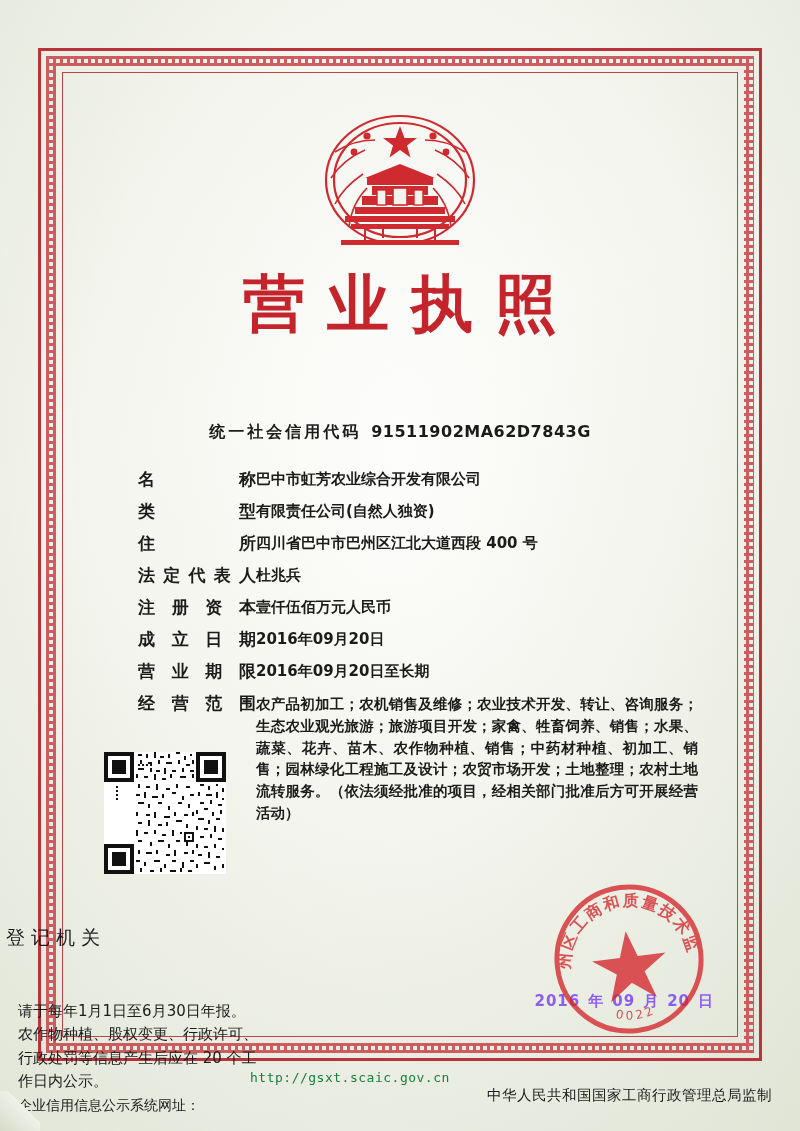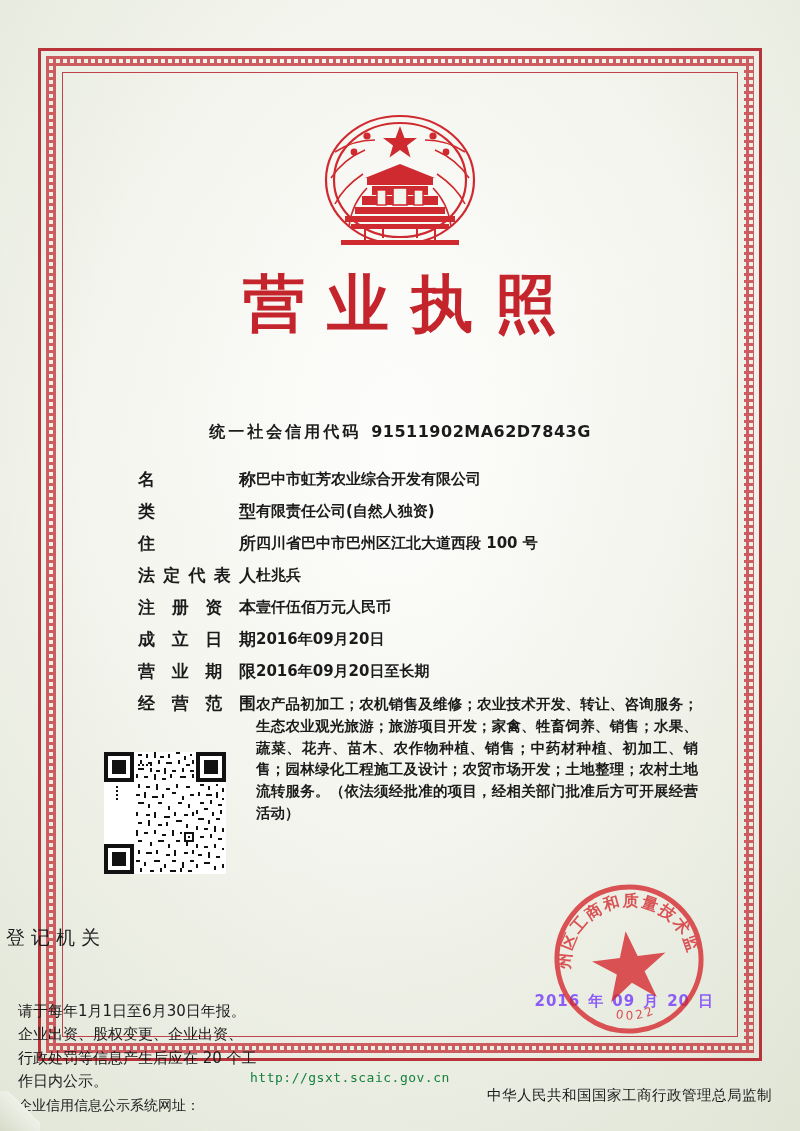--- a/index.html
+++ b/index.html
@@ -340,21 +340,21 @@
           <span>类</span>
           <span>型</span>
         </div>
       <div class="val">有限责任公司(自然人独资)</div>
     </div>
     <div class="row">
       <div class="key">
           <span>住</span>
           <span>所</span>
         </div>
-      <div class="val">四川省巴中市巴州区江北大道西段 100 号</div>
+      <div class="val">四川省巴中市巴州区江北大道西段 400 号</div>
     </div>
     <div class="row">
       <div class="key">
           <span>法</span>
           <span>定</span>
           <span>代</span>
           <span>表</span>
           <span>人</span>
         </div>
       <div class="val">杜兆兵</div>
@@ -578,21 +578,21 @@
         <textPath href="#sealArcTop" startOffset="50%" text-anchor="middle">巴中市巴州区工商和质量技术监督管理局</textPath>
       </text>
       <text font-family="DejaVu Sans, sans-serif" font-size="12" fill="#d5262c" letter-spacing="3">
         <textPath href="#sealArcBottom" startOffset="50%" text-anchor="middle">0022</textPath>
       </text>
     </svg>
   </div>
 
   <div class="notice">
     <div>请于每年1月1日至6月30日年报。</div>
-    <div>企业出资、股权变更、企业出资、</div>
+    <div>农作物种植、股权变更、行政许可、</div>
     <div>行政处罚等信息产生后应在 20 个工</div>
     <div>作日内公示。</div>
     <div class="site-line">企业信用信息公示系统网址：</div>
   </div>
 
   <div class="footer-url">http://gsxt.scaic.gov.cn</div>
   <div class="footer-right">中华人民共和国国家工商行政管理总局监制</div>
 
   <div class="corner-fold"></div>
 </div>

